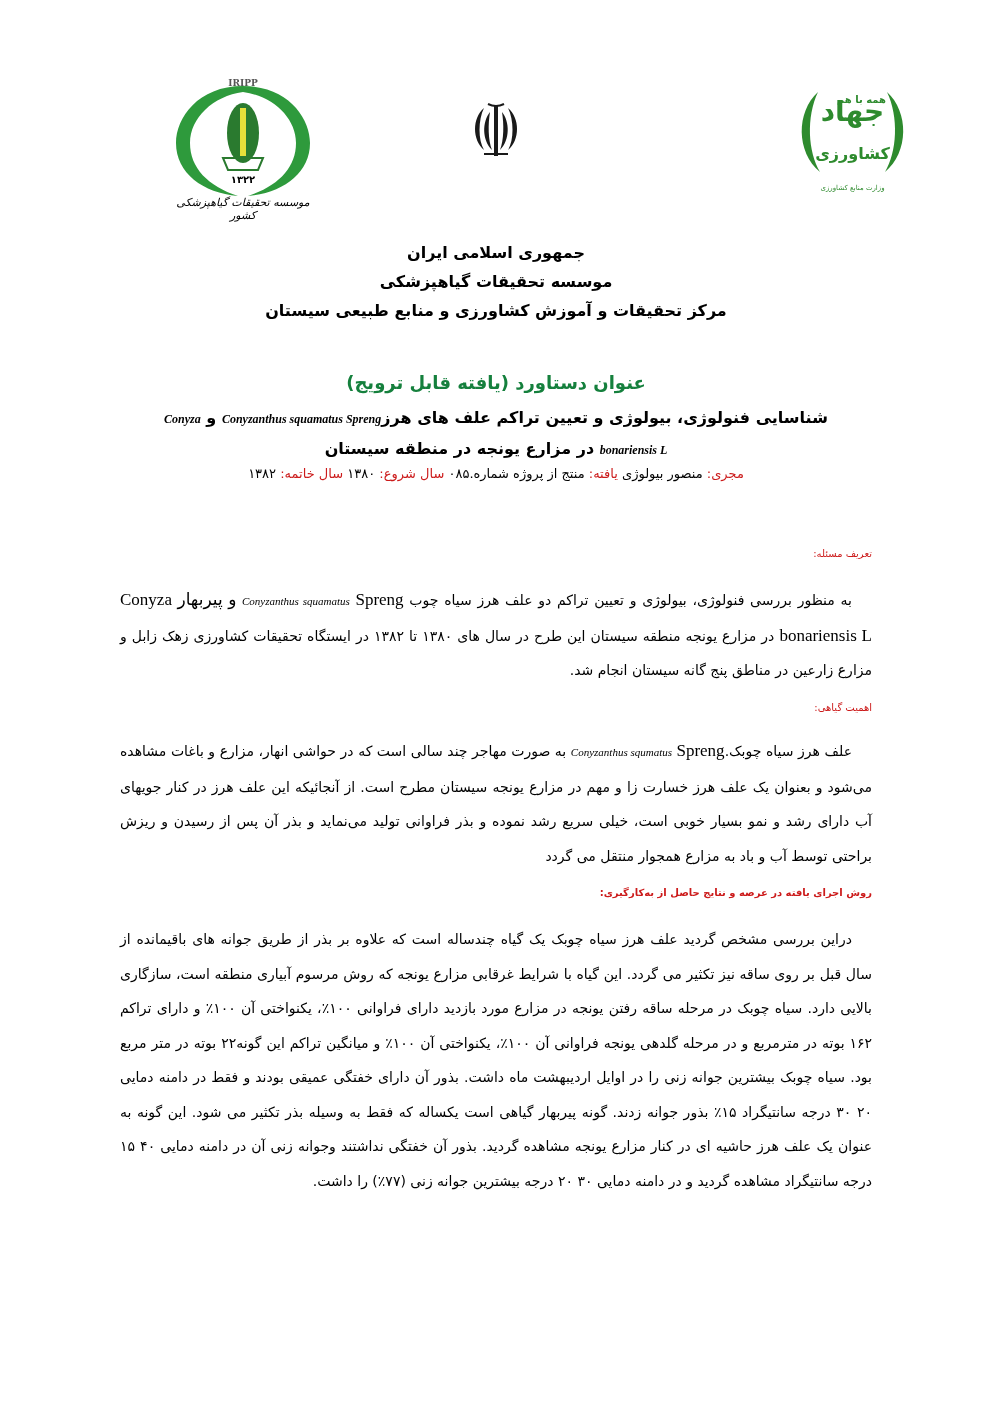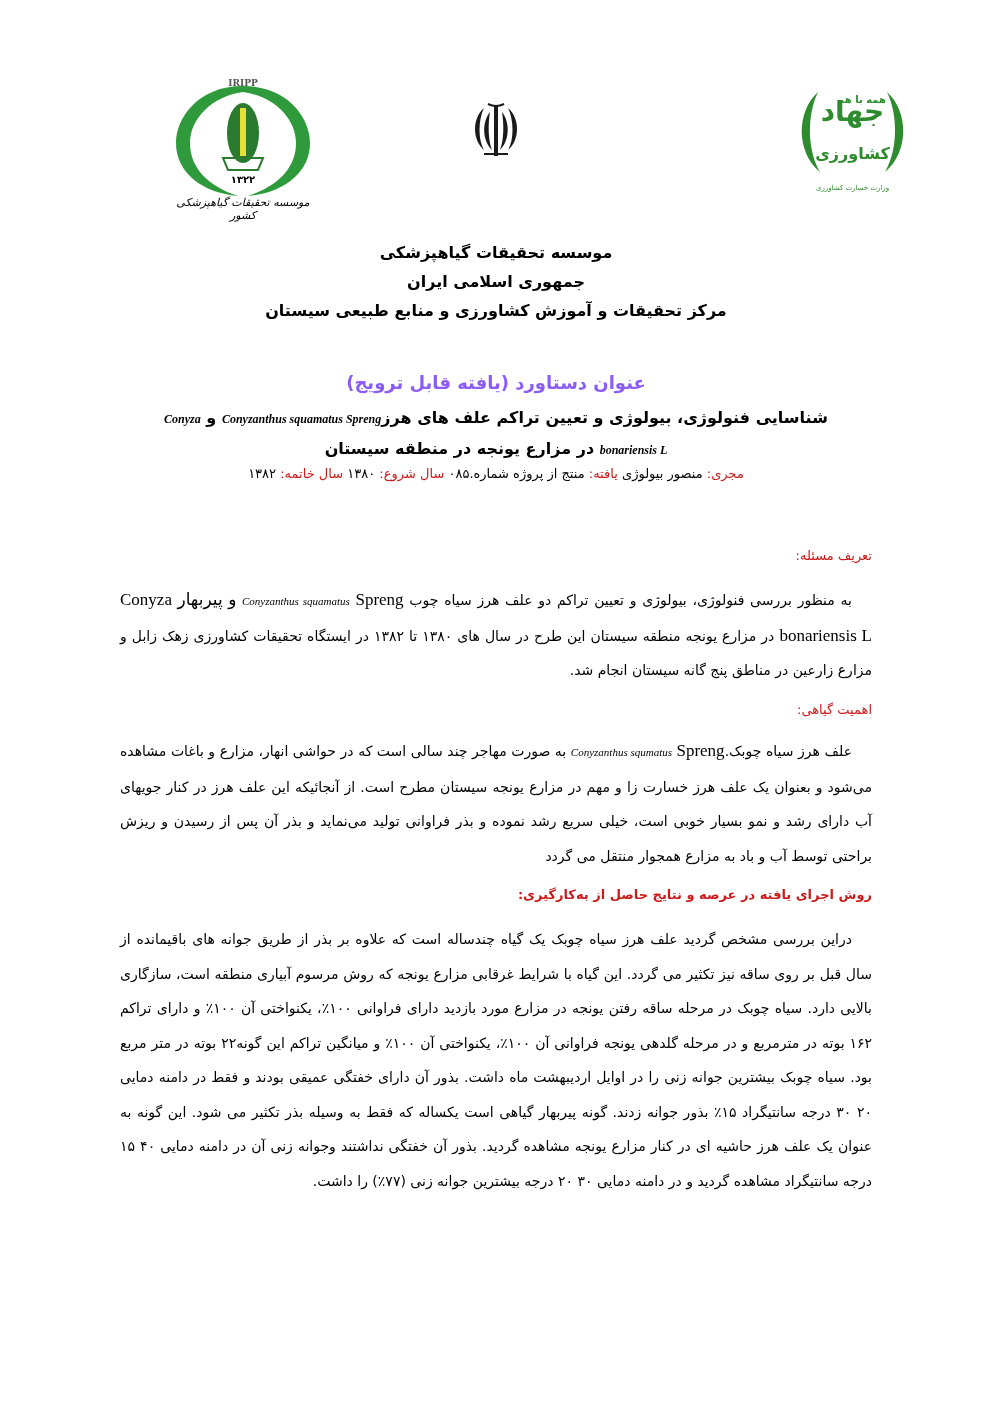--- a/index.html
+++ b/index.html
@@ -3,26 +3,26 @@
 <meta charset="utf-8">
 <style>
   html, body { margin:0; padding:0; background:#ffffff; }
   body { width:992px; height:1403px; position:relative; overflow:hidden; font-family:"DejaVu Serif", serif; color:#000; }
   .logo { position:absolute; }
   #logo-iripp { left:168px; top:78px; width:150px; height:140px; }
   #logo-emblem { left:470px; top:100px; width:52px; height:60px; }
   #logo-jihad { left:790px; top:72px; width:125px; height:125px; }
   .header { position:absolute; left:0; width:992px; text-align:center; direction:rtl; font-family:"DejaVu Sans", sans-serif; font-weight:bold; font-size:16px; line-height:29px; }
   .header-block { top:238px; }
-  .title-red { position:absolute; top:372px; width:992px; text-align:center; direction:rtl; font-family:"DejaVu Sans", sans-serif; font-weight:bold; font-size:18px; color:#8b5cf6; }
+  .title-red { position:absolute; top:372px; width:992px; text-align:center; direction:rtl; font-family:"DejaVu Sans", sans-serif; font-weight:bold; font-size:18px; color:#15803d; }
   .project-title { position:absolute; left:120px; width:752px; top:403px; text-align:center; direction:rtl; font-family:"DejaVu Sans", sans-serif; font-weight:bold; font-size:16px; line-height:30px; }
   .project-title i { font-family:"Liberation Serif", serif; font-size:12px; }
   .meta { position:absolute; left:120px; width:752px; top:466px; text-align:center; direction:rtl; font-family:"DejaVu Sans", sans-serif; font-size:13px; }
   .meta .lbl { color:#cc1b1b; }
-  .section-h { position:absolute; right:120px; direction:rtl; color:#cc1b1b; font-family:"DejaVu Sans", sans-serif; font-size:13px; }
+  .section-h { position:absolute; right:120px; direction:rtl; color:#cc1b1b; font-family:"DejaVu Sans", sans-serif; font-size:10px; }
   .para { position:absolute; left:120px; width:752px; direction:rtl; text-align:justify; text-align-last:right; font-family:"DejaVu Sans", sans-serif; font-size:14px; line-height:34.5px; }
   .para i { font-family:"Liberation Serif", serif; font-size:11px; }
   .para .latin { font-family:"Liberation Serif", serif; font-size:17px; }
   .bold-red { font-weight:bold; }
 </style>
 </head>
 <body>
 
 <div class="logo" id="logo-iripp">
   <svg width="150" height="140" viewBox="0 0 150 140">
@@ -50,26 +50,26 @@
 </div>
 
 <div class="logo" id="logo-jihad">
   <svg width="125" height="125" viewBox="0 0 125 125">
     <path d="M28 20 C6 40 6 80 30 100 C18 80 16 45 28 20 Z" fill="#2e8b2e"></path>
     <path d="M97 20 C119 40 119 80 95 100 C107 80 109 45 97 20 Z" fill="#2e8b2e"></path>
   </svg>
   <div style="position:absolute;top:22px;left:9px;width:125px;text-align:center;font:bold 10px 'DejaVu Sans',sans-serif;color:#2e8b2e;direction:rtl;">همه با هم</div>
   <div style="position:absolute;top:23px;left:0;width:125px;text-align:center;font:bold 28px 'DejaVu Sans',sans-serif;color:#2e8b2e;direction:rtl;">جهاد</div>
   <div style="position:absolute;top:72px;left:0;width:125px;text-align:center;font:bold 16px 'DejaVu Sans',sans-serif;color:#2e8b2e;direction:rtl;">کشاورزی</div>
-  <div style="position:absolute;top:112px;left:0;width:125px;text-align:center;font:7px 'DejaVu Sans',sans-serif;color:#2e8b2e;direction:rtl;">وزارت خسارت کشاورزی</div>
+  <div style="position:absolute;top:112px;left:0;width:125px;text-align:center;font:7px 'DejaVu Sans',sans-serif;color:#2e8b2e;direction:rtl;">وزارت منابع کشاورزی</div>
 </div>
 
 <div class="header header-block">
+  <div>جمهوری اسلامی ایران</div>
   <div>موسسه تحقیقات گیاهپزشکی</div>
-  <div>جمهوری اسلامی ایران</div>
   <div>مرکز تحقیقات و آموزش کشاورزی و منابع طبیعی سیستان</div>
 </div>
 
 <div class="title-red">عنوان دستاورد (یافته قابل ترویج)</div>
 
 <div class="project-title">
   <span>شناسایی فنولوژی، بیولوژی و تعیین تراکم علف های هرز</span><i>Conyzanthus squamatus Spreng</i><span> و </span><i>Conyza</i>
   <br>
   <i>bonariensis L</i><span> در مزارع یونجه در منطقه سیستان</span>
 </div>

